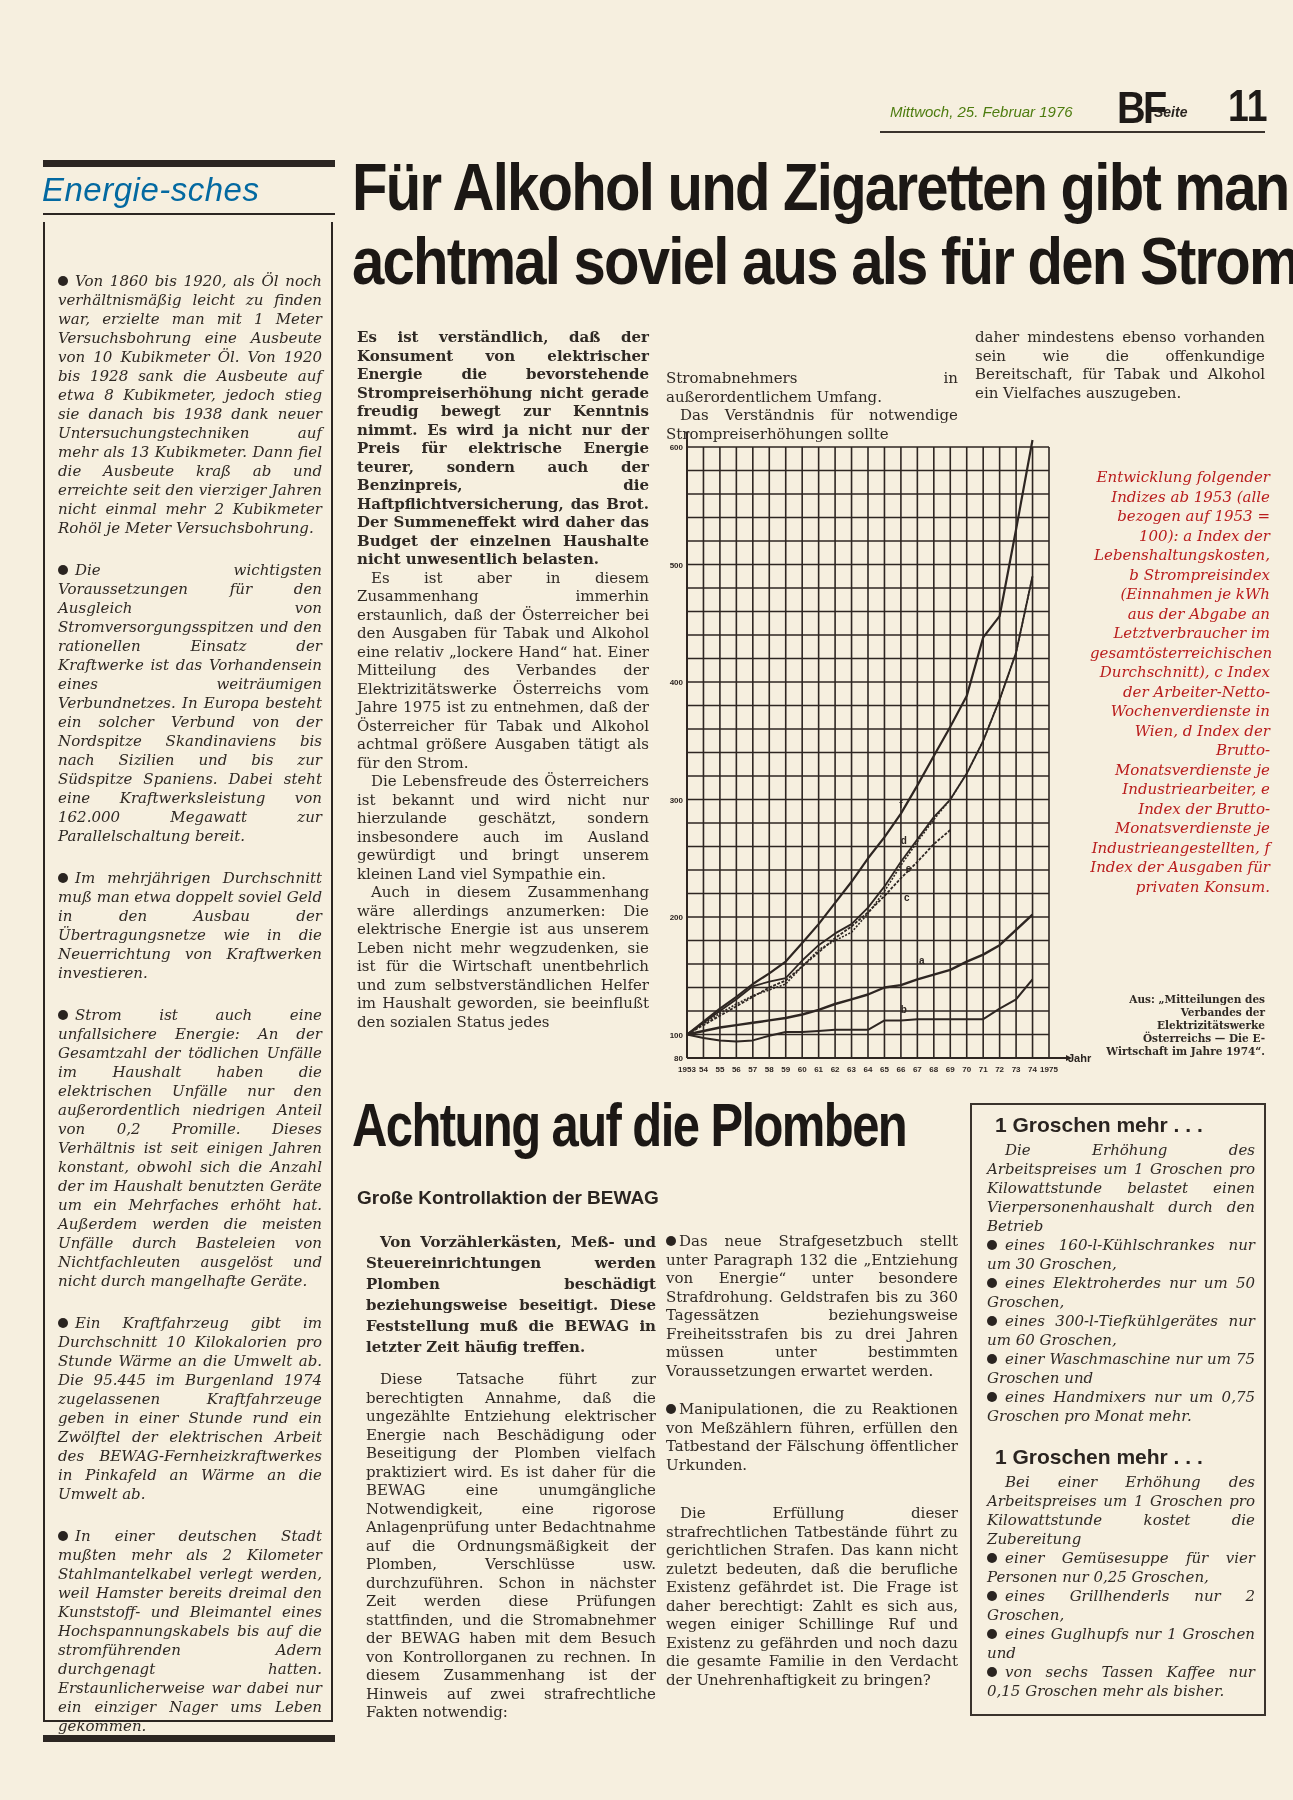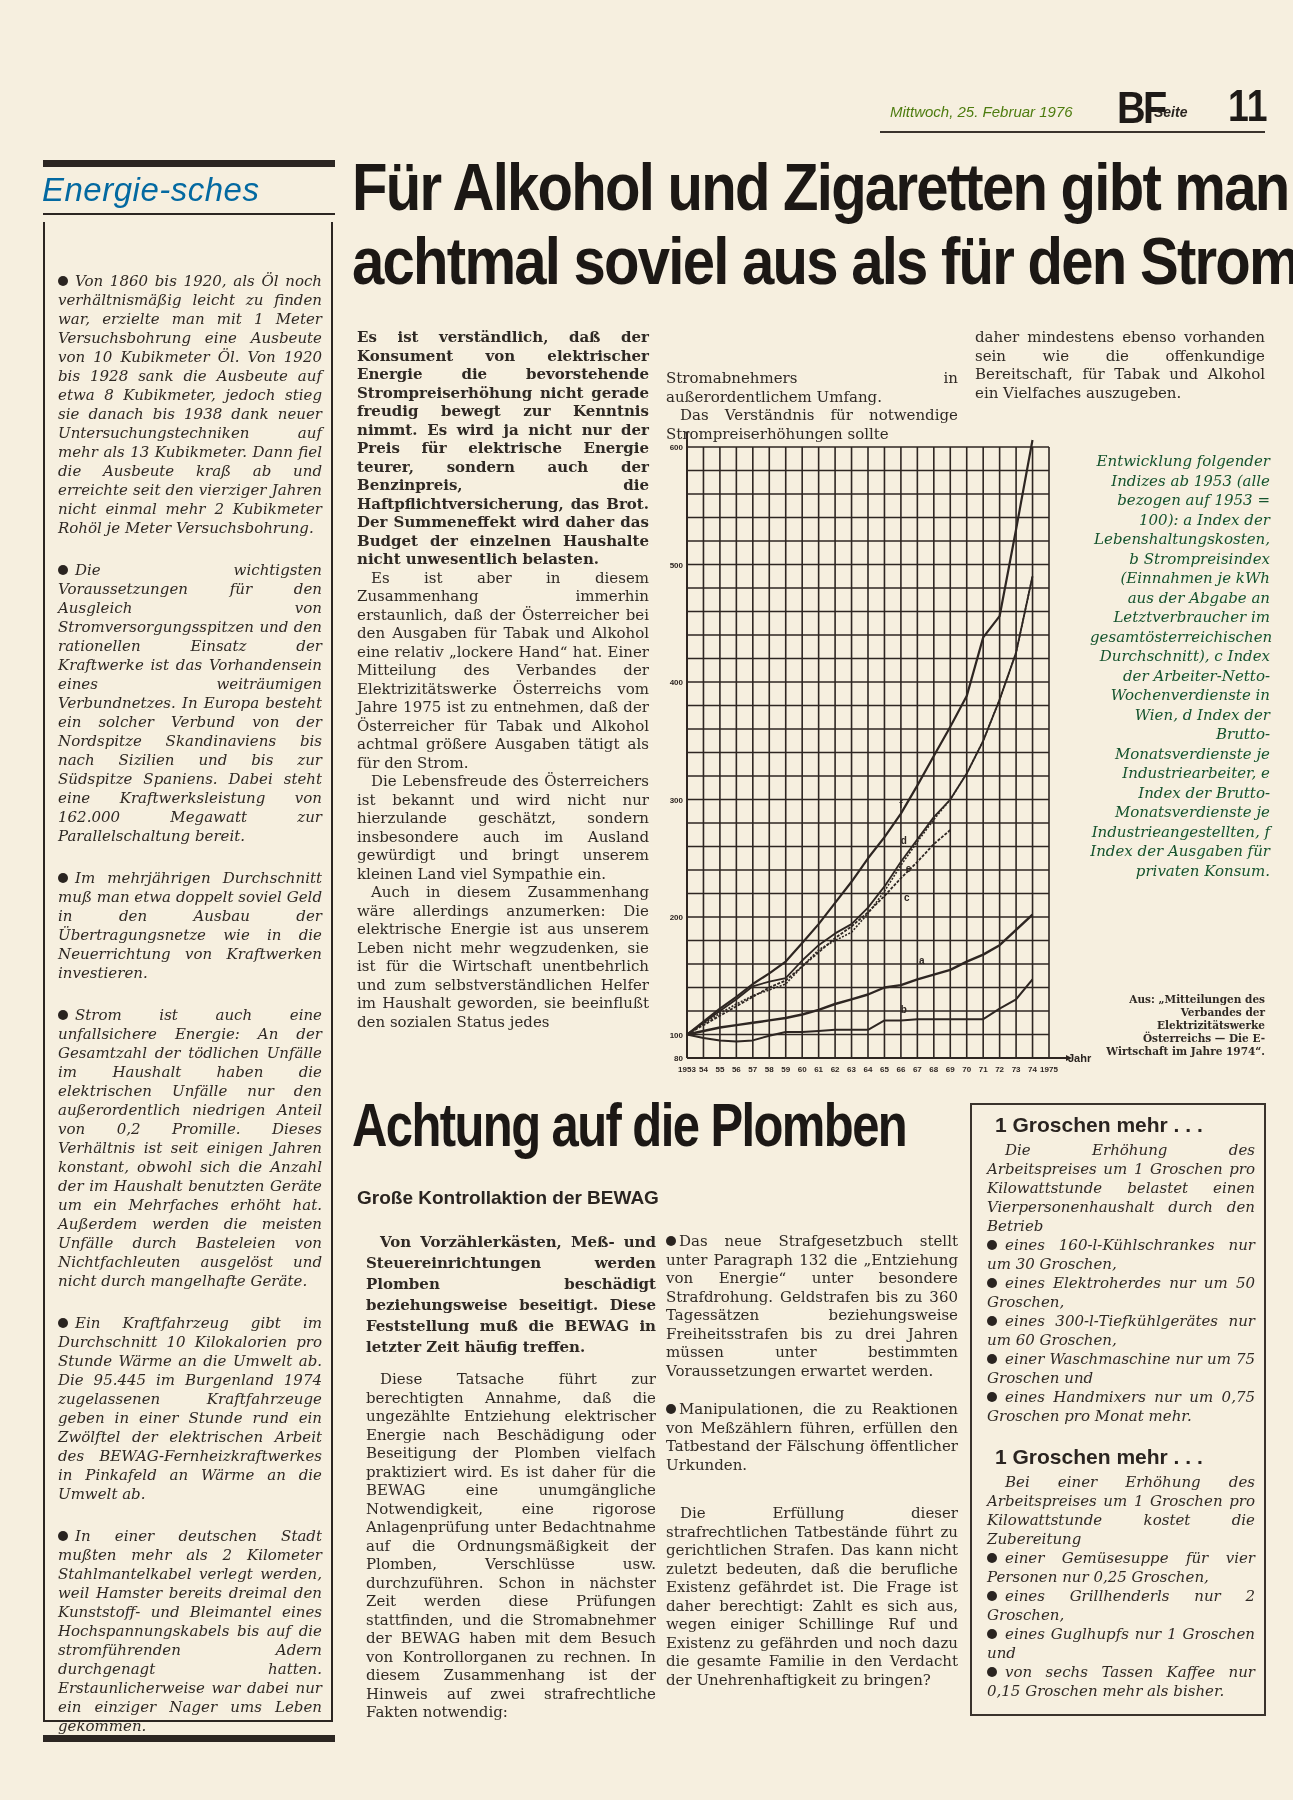--- a/index.html
+++ b/index.html
@@ -25,21 +25,21 @@
   
   .col{font:15px/18.5px "DejaVu Serif",serif;text-align:justify;color:#2f2924;}
   .col p{margin:0;text-indent:14px;}
   .col p.noind{text-indent:0;}
   .col b{font-weight:bold;}
   #col1{left:357px;top:328px;width:292px;}
   #col2{left:666px;top:328px;width:292px;margin-top:41px;}
   #col3{left:975px;top:328px;width:290px;}
   
   #chart{left:662px;top:430px;width:440px;height:660px;}
-  #chart-caption{left:1090px;top:452px;width:180px;font:italic 15px/19.5px "DejaVu Serif",serif;text-align:right;color:#14532d;}
+  #chart-caption{left:1090px;top:468px;width:180px;font:italic 15px/19.5px "DejaVu Serif",serif;text-align:right;color:#b91c1c;}
   #chart-source{left:1105px;top:993px;width:160px;font:bold 10.5px/13px "DejaVu Serif",serif;text-align:right;color:#2f2924;}
   
   #headline2{left:352px;top:1090px;font:900 62px/70px "Liberation Sans",sans-serif;color:#1c1815;letter-spacing:-2px;transform:scaleX(0.79);transform-origin:left;white-space:nowrap;}
   #subhead2{left:357px;top:1187px;font:bold 19px "Liberation Sans",sans-serif;color:#2a2420;}
   #a2col1{left:366px;top:1232px;width:290px;}
   #a2col1 .lead{font-weight:bold;line-height:21px;}
   #a2col2{left:666px;top:1232px;width:292px;}
   
   .gbox{border:2px solid #3a332c;box-sizing:border-box;}
   #gbox1{left:970px;top:1103px;width:296px;height:613px;}

